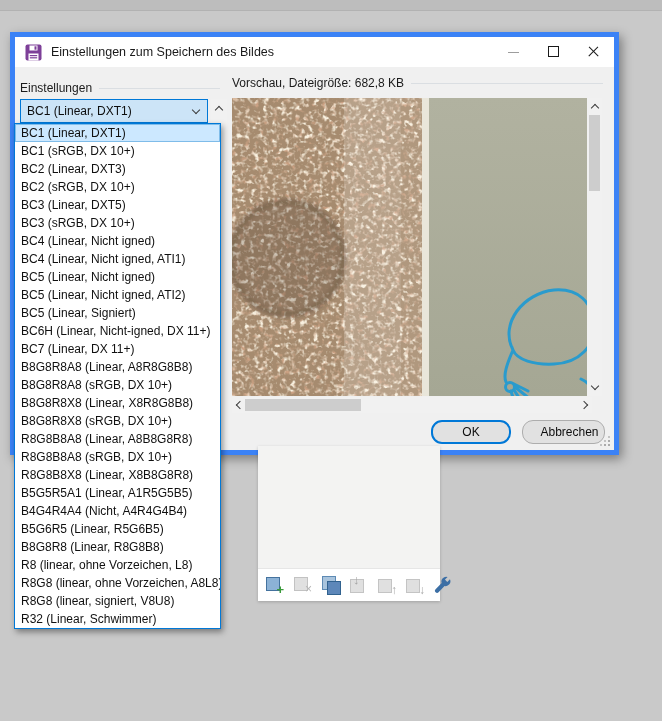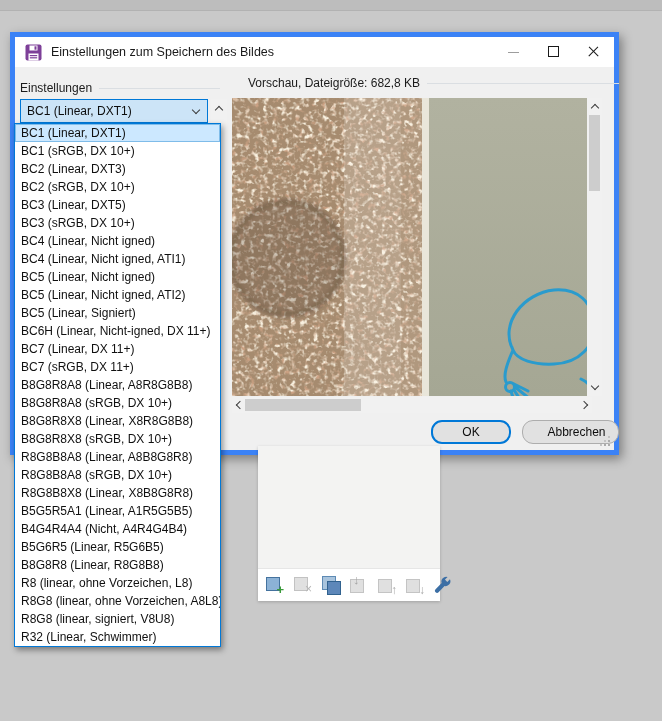--- a/index.html
+++ b/index.html
@@ -24,21 +24,21 @@
   .winbtn{width:40px;height:100%;position:relative;cursor:default;}
   .winbtn .min-glyph{position:absolute;left:14px;top:15px;width:11px;height:1px;background:#9d9d9d;}
   .winbtn .max-glyph{position:absolute;left:14px;top:9px;width:9px;height:9px;border:1px solid #1a1a1a;}
   .x1,.x2{position:absolute;left:13px;top:14px;width:13px;height:1.4px;background:#1a1a1a;}
   .x1{transform:rotate(45deg);} .x2{transform:rotate(-45deg);}
 
   .group-row{position:absolute;display:flex;align-items:center;height:14px;}
   .group-row .glabel{font-size:12px;color:#1b1b1b;white-space:nowrap;}
   .group-row .gline{flex:1;height:1px;background:#dadee2;margin-left:7px;}
   #settings-group{left:5px;top:44px;width:200px;}
-  #preview-group{left:217px;top:39px;width:371px;margin-left:16px;}
+  #preview-group{left:217px;top:39px;width:371px;}
 
   
   .combobox{
     position:absolute;left:5px;top:62px;width:188px;height:24px;box-sizing:border-box;
     background:#cce4f7;border:1px solid var(--accent,#0078d7);
     font-size:12px;color:#0d0d0d;line-height:22px;padding-left:6px;cursor:default;
   }
   .combobox .chev{position:absolute;right:8px;top:7px;}
   .chev{display:inline-block;width:5px;height:5px;border:solid #3c3c3c;border-width:0 1.4px 1.4px 0;}
   .chev.down{transform:rotate(45deg);}
@@ -65,21 +65,21 @@
   .hsb-preview .arr-r{position:absolute;right:5px;top:5px;}
   .hsb-preview .thumb{position:absolute;left:13px;top:2px;width:116px;height:12px;background:#cdcdcd;}
 
   
   .btn{
     position:absolute;top:383px;height:24px;box-sizing:border-box;
     background:#e1e1e1;font-family:"Liberation Sans",sans-serif;
     font-size:12px;color:#0d0d0d;text-align:center;line-height:20px;cursor:default;border-radius:11px;
   }
   #ok-btn{left:416px;width:80px;border:2px solid var(--accent,#0078d7);}
-  #cancel-btn{left:507px;width:97px;border:1px solid #adadad;line-height:22px;padding-left:12px;}
+  #cancel-btn{left:507px;width:83px;border:1px solid #adadad;line-height:22px;padding-left:12px;}
 
   .grip{position:absolute;right:3px;bottom:3px;width:12px;height:12px;}
   .grip::before{
     content:"";position:absolute;left:1px;top:1px;width:2px;height:2px;background:transparent;
     box-shadow:8px 8px 0 #ababab,4px 8px 0 #ababab,8px 4px 0 #ababab,0 8px 0 #c3c3c3,8px 0 0 #c3c3c3,4px 4px 0 #c3c3c3;
   }
 
   
   .dropdown{
     position:absolute;left:14px;top:123px;width:205px;z-index:50;
@@ -253,21 +253,20 @@
       <div class="dd-item">BC2 (sRGB, DX 10+)</div>
       <div class="dd-item">BC3 (Linear, DXT5)</div>
       <div class="dd-item">BC3 (sRGB, DX 10+)</div>
       <div class="dd-item">BC4 (Linear, Nicht igned)</div>
       <div class="dd-item">BC4 (Linear, Nicht igned, ATI1)</div>
       <div class="dd-item">BC5 (Linear, Nicht igned)</div>
       <div class="dd-item">BC5 (Linear, Nicht igned, ATI2)</div>
       <div class="dd-item">BC5 (Linear, Signiert)</div>
       <div class="dd-item">BC6H (Linear, Nicht-igned, DX 11+)</div>
       <div class="dd-item">BC7 (Linear, DX 11+)</div>
-      <div class="dd-item">BC7 (sRGB, DX 11+)</div>
       <div class="dd-item">B8G8R8A8 (Linear, A8R8G8B8)</div>
       <div class="dd-item">B8G8R8A8 (sRGB, DX 10+)</div>
       <div class="dd-item">B8G8R8X8 (Linear, X8R8G8B8)</div>
       <div class="dd-item">B8G8R8X8 (sRGB, DX 10+)</div>
       <div class="dd-item">R8G8B8A8 (Linear, A8B8G8R8)</div>
       <div class="dd-item">R8G8B8A8 (sRGB, DX 10+)</div>
       <div class="dd-item">R8G8B8X8 (Linear, X8B8G8R8)</div>
       <div class="dd-item">B5G5R5A1 (Linear, A1R5G5B5)</div>
       <div class="dd-item">B4G4R4A4 (Nicht, A4R4G4B4)</div>
       <div class="dd-item">B5G6R5 (Linear, R5G6B5)</div>

